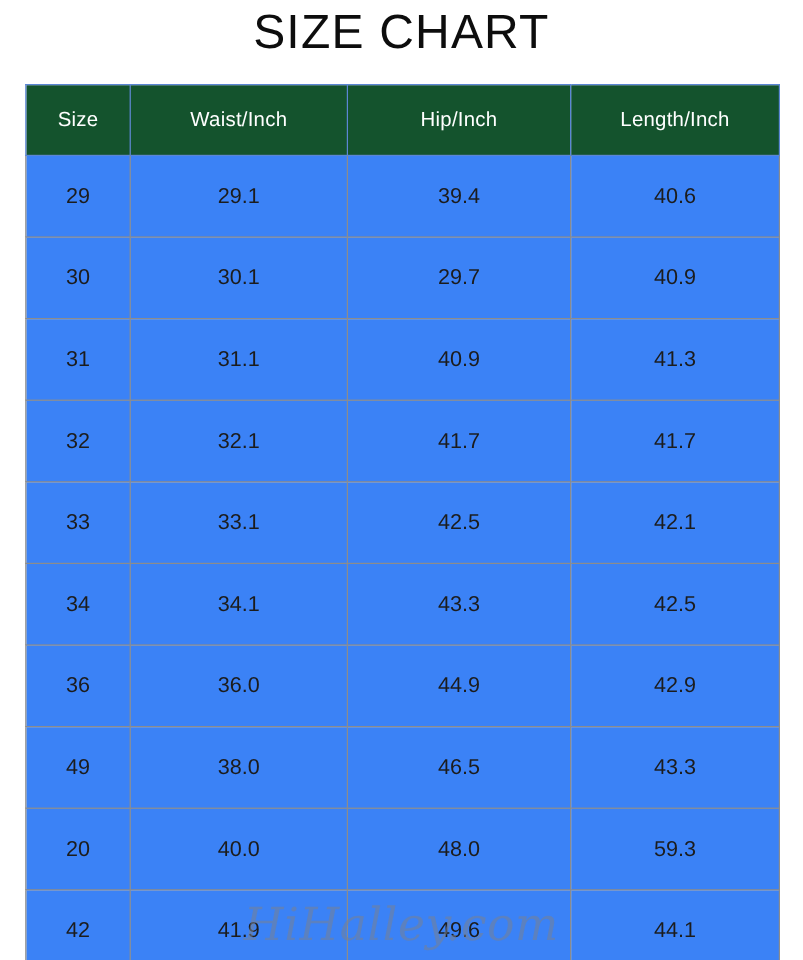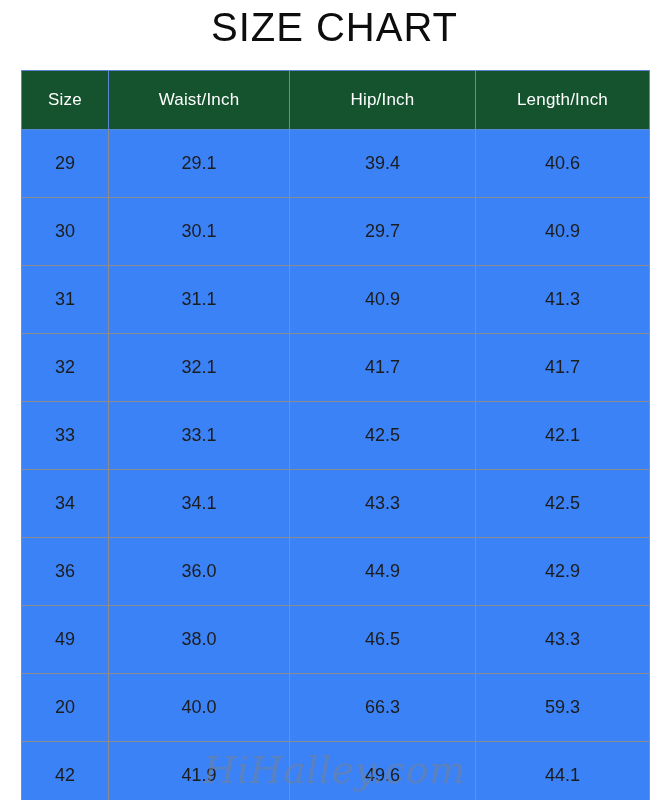--- a/index.html
+++ b/index.html
@@ -152,21 +152,21 @@
         </tr>
         <tr>
           <td>49</td>
           <td>38.0</td>
           <td>46.5</td>
           <td>43.3</td>
         </tr>
         <tr>
           <td>20</td>
           <td>40.0</td>
-          <td>66.3</td>
+          <td>48.0</td>
           <td>59.3</td>
         </tr>
         <tr>
           <td>42</td>
           <td>41.9</td>
           <td>49.6</td>
           <td>44.1</td>
         </tr>
       </tbody>
     </table>

